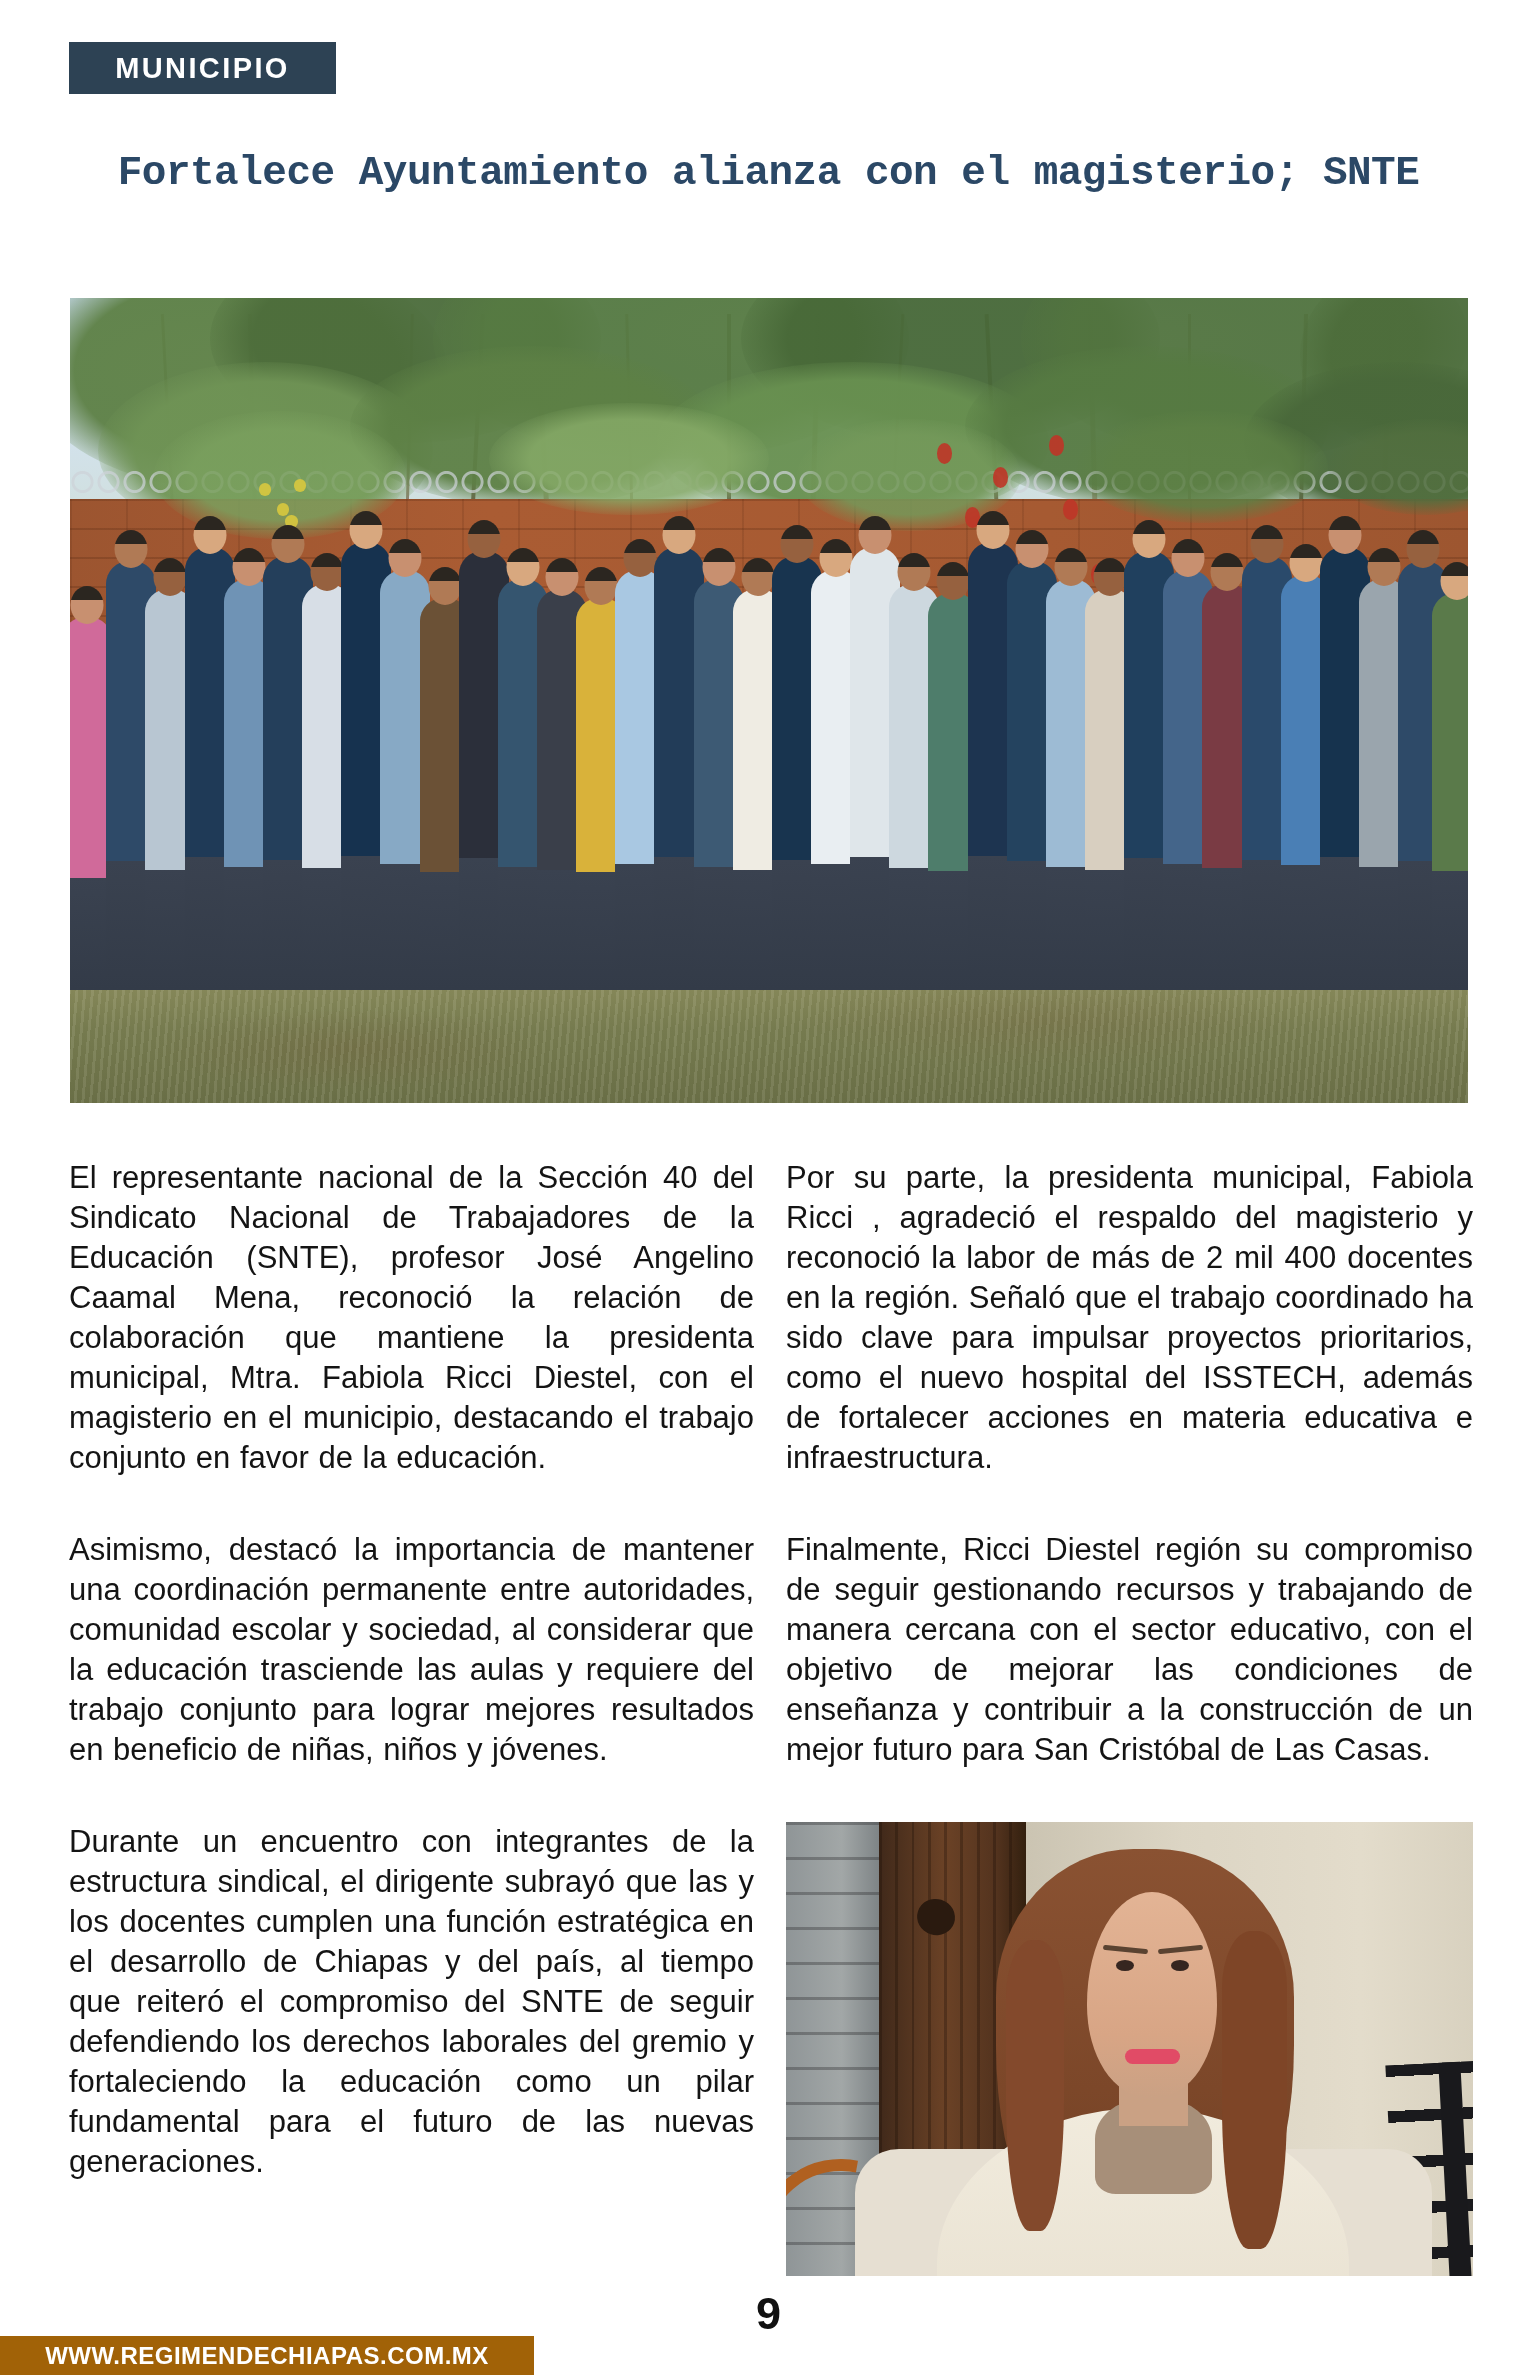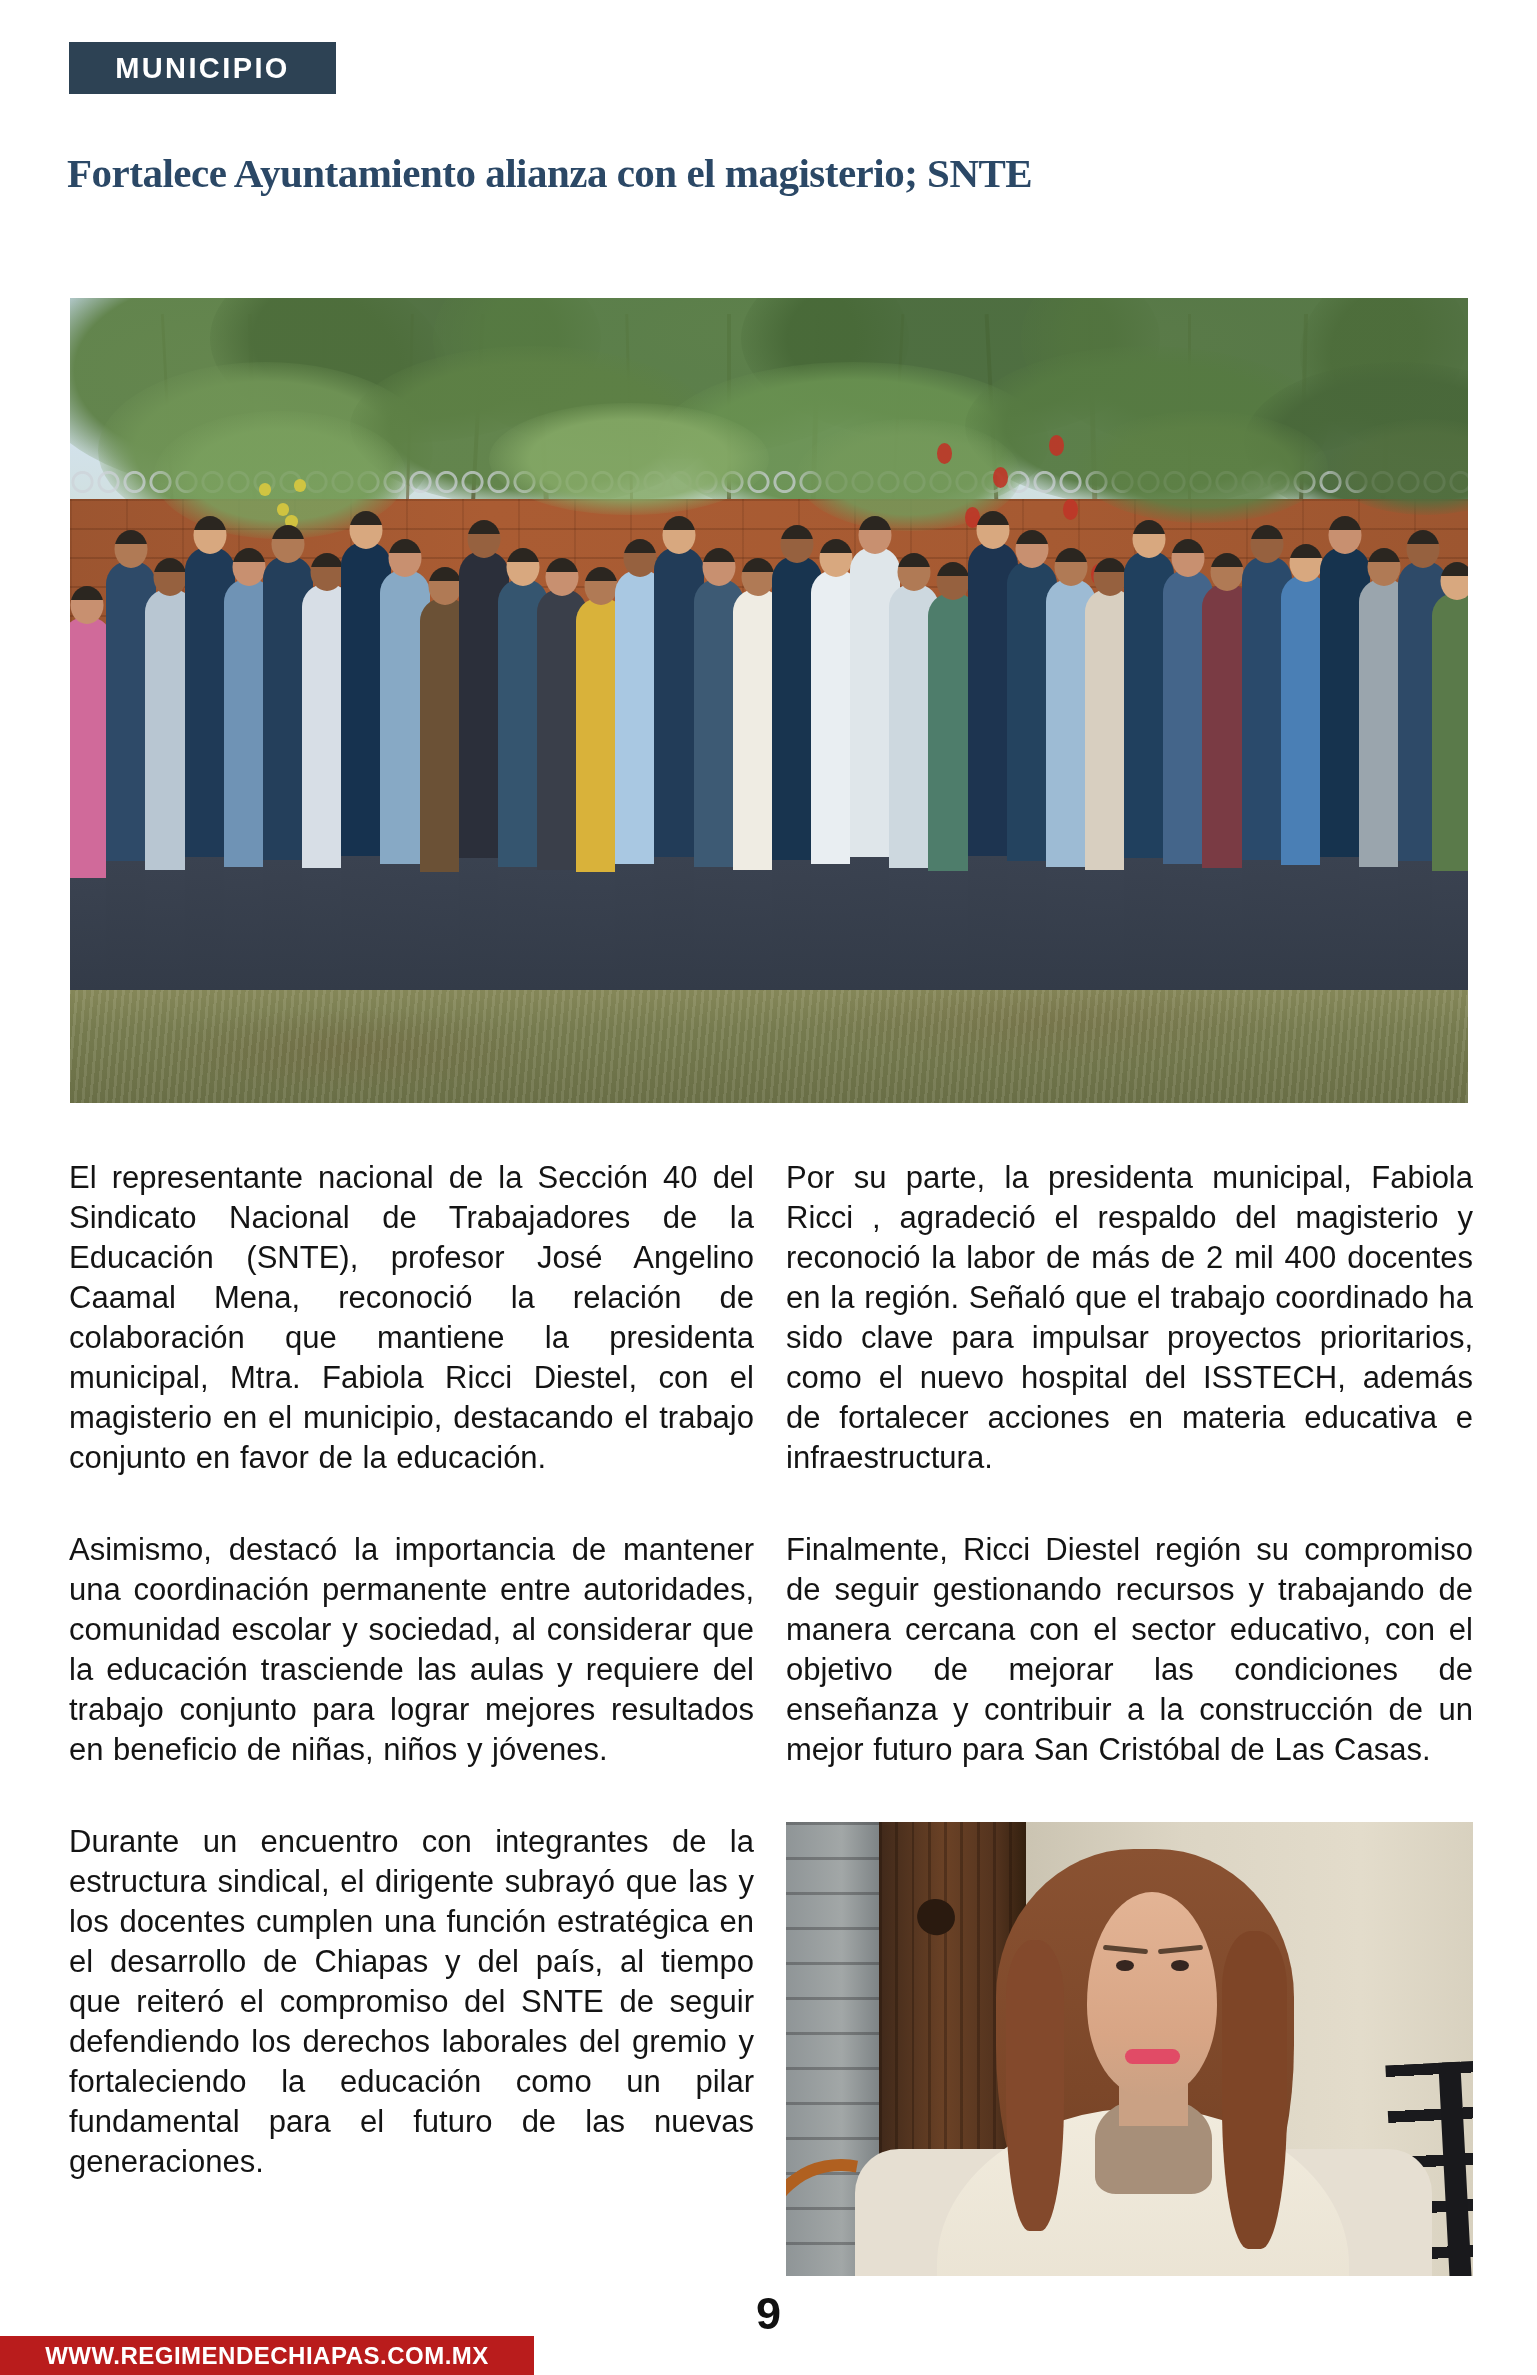--- a/index.html
+++ b/index.html
@@ -11,21 +11,21 @@
   
   .tag-box {
     position:absolute; left:69px; top:42px; width:267px; height:52px;
     background:#2d4254; color:#ffffff; display:flex; align-items:center; justify-content:center;
     font-weight:bold; font-size:29px; letter-spacing:2.4px;
   }
 
   
   .headline {
     position:absolute; left:67px; top:144px; width:1403px; margin:0;
-    text-align:left; font-family:Liberation Serif, serif; font-weight:bold;
+    text-align:center; font-family:Liberation Mono, monospace; font-weight:bold;
     font-size:41px; line-height:59px; color:#2b4866; letter-spacing:-0.5px;
   }
 
   
   .group-photo {
     position:absolute; left:70px; top:298px; width:1398px; height:805px; overflow:hidden;
     background:linear-gradient(180deg,#c6daea 0%,#d3e2ee 16%,#cfdfd9 30%,#bccaba 42%,#b3c2ae 50%);
   }
   .group-photo .layer { position:absolute; inset:0; }
   .gp-wall {
@@ -108,21 +108,21 @@
   .pp-lips { left:49.3%; top:50%; width:8%; height:3.4%; background:#e14b66; border-radius:9.6px; }
   .pp-strand-l { left:32%; top:26%; width:8.5%; height:64%; background:#83492c; border-radius:45% 45% 40% 40% / 20% 20% 45% 45%; }
   .pp-strand-r { left:63.5%; top:24%; width:9.5%; height:70%; background:#7e4527; border-radius:45% 45% 40% 40% / 18% 18% 45% 45%; }
 
   
   .page-number {
     position:absolute; left:0; top:2288px; width:1537px; text-align:center;
     font-size:45px; font-weight:bold; color:#111111;
   }
   .footer-bar {
-    position:absolute; left:0; top:2336px; width:534px; height:40px; background:#b91c1c;
+    position:absolute; left:0; top:2336px; width:534px; height:40px; background:#a16207;
     color:#ffffff; display:flex; align-items:center; justify-content:center;
     font-weight:bold; font-size:24px; letter-spacing:0.5px;
   }
 </style>
 </head>
 <body>
 
 <div class="page">
 
   <div class="tag-box">

